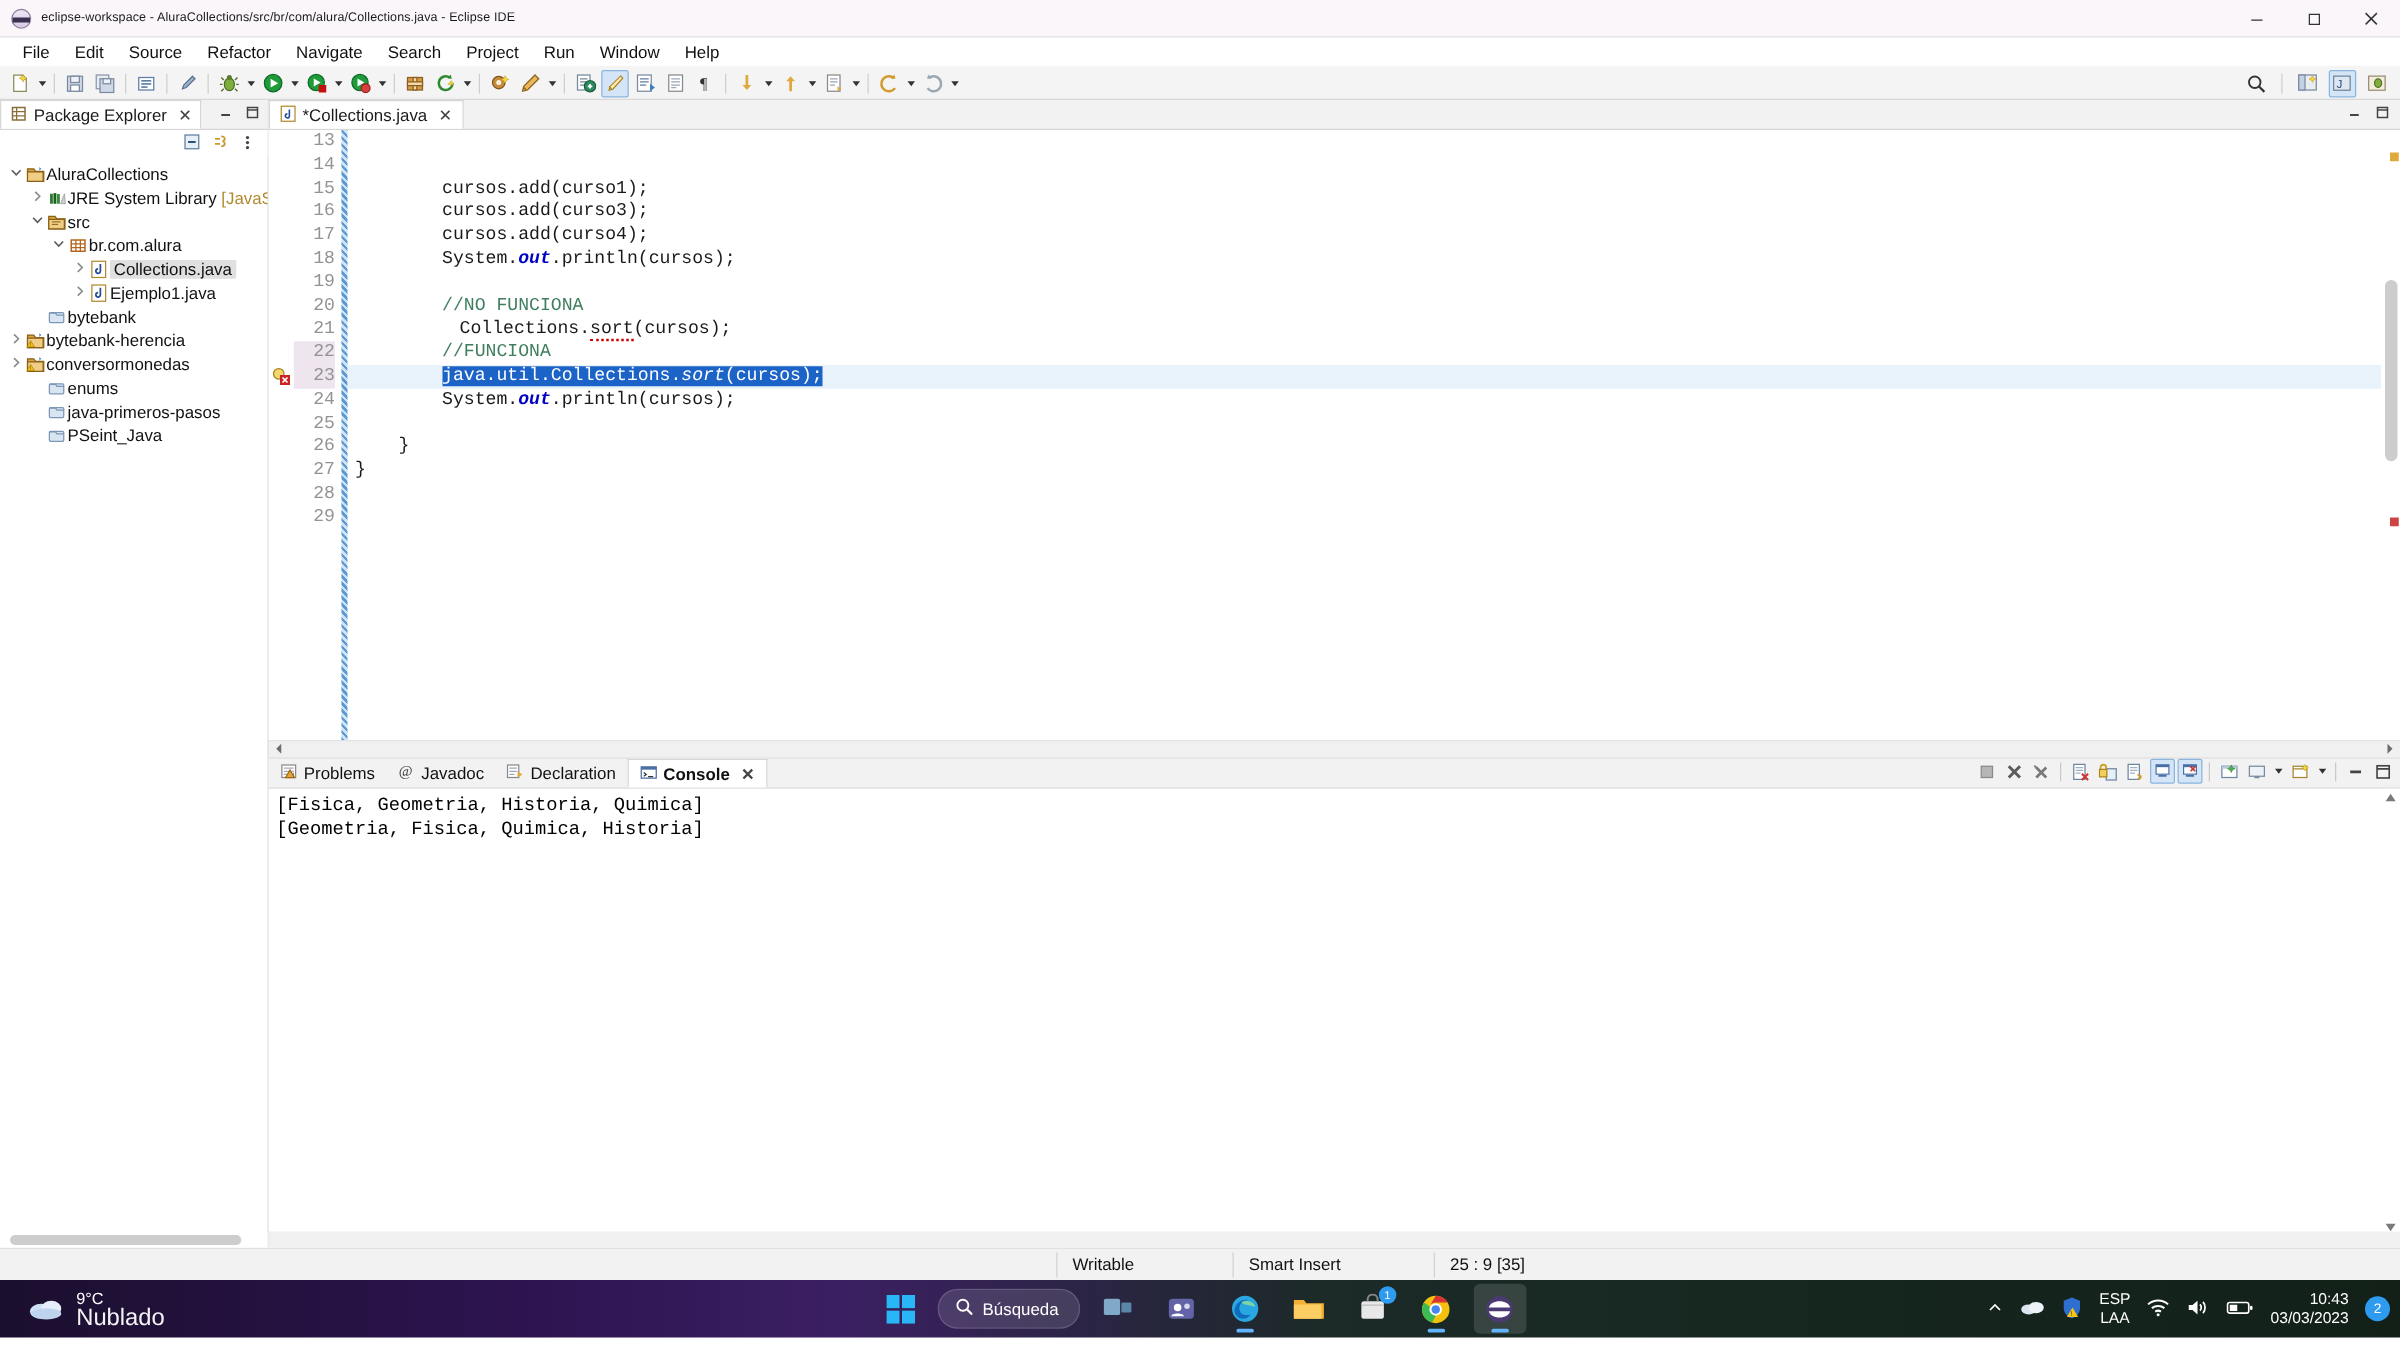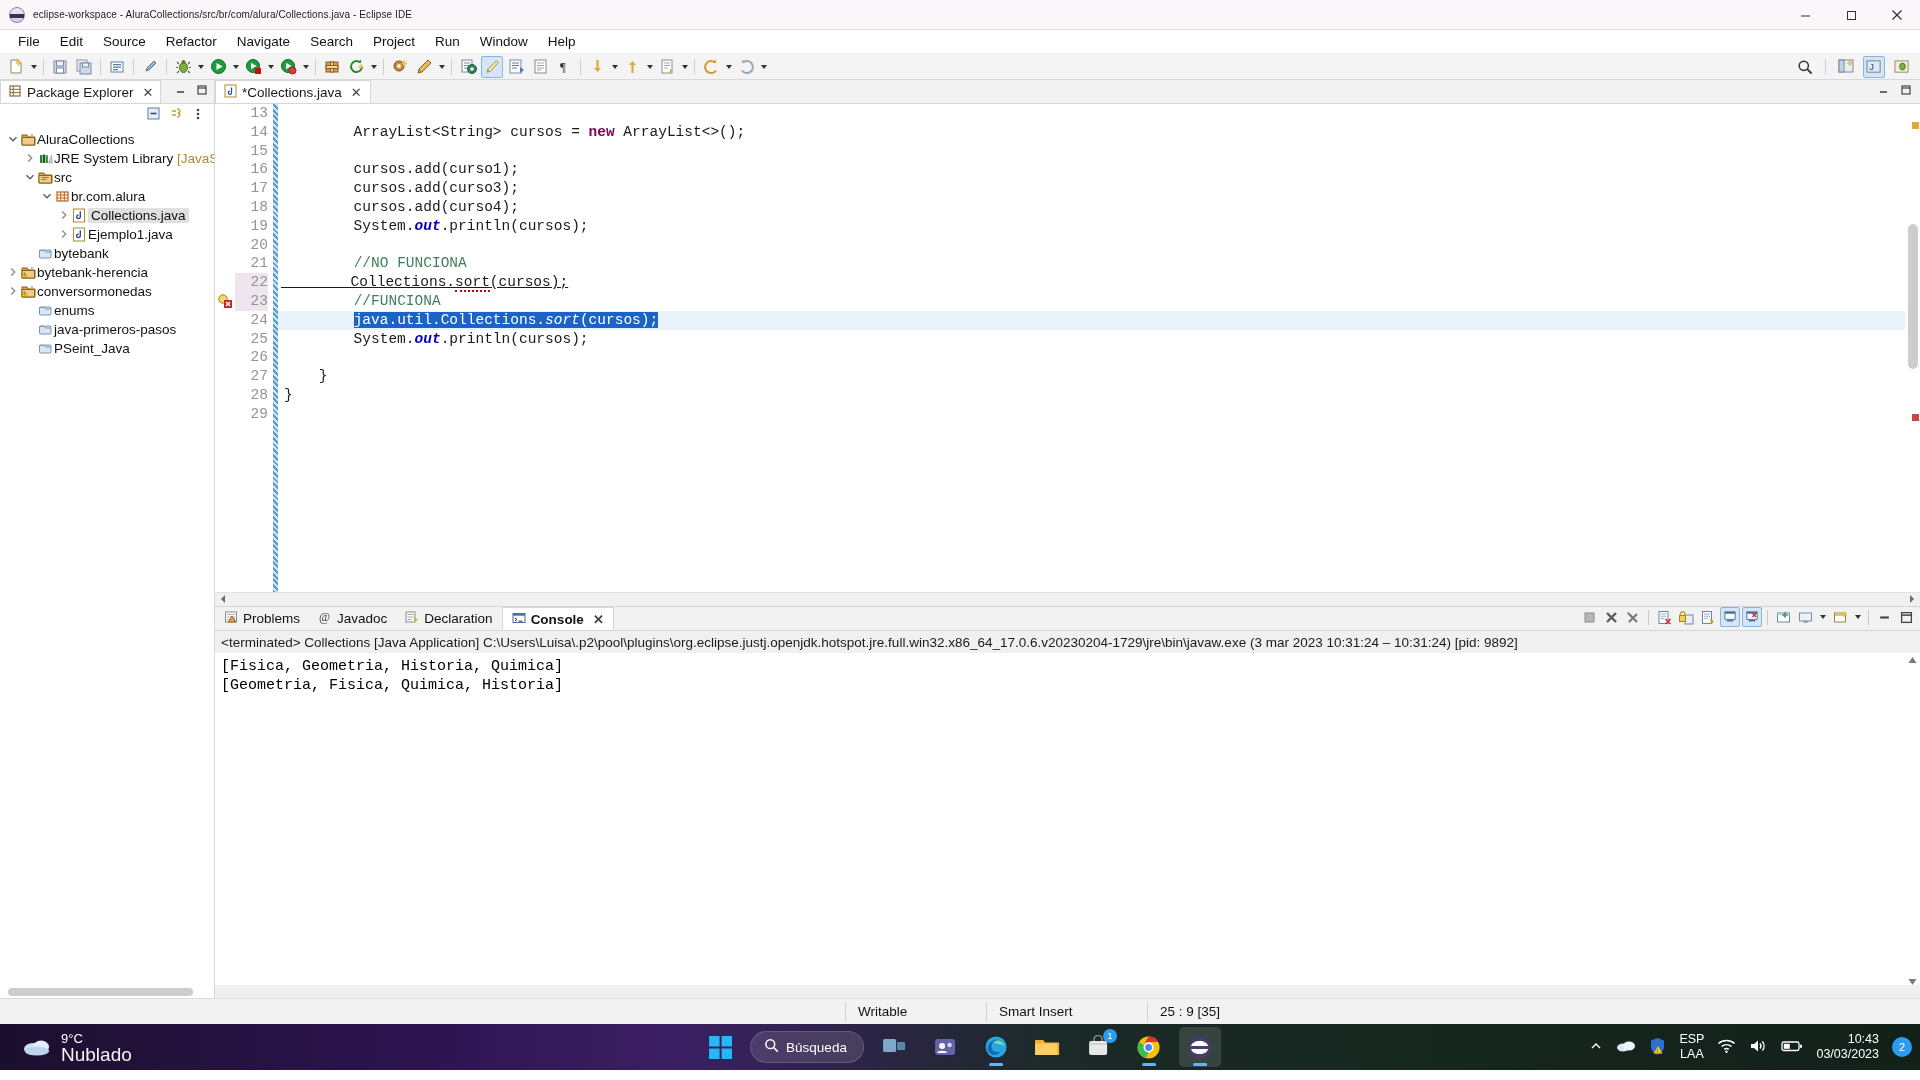--- a/index.html
+++ b/index.html
@@ -666,29 +666,28 @@
           <div class="gnum">24</div>
           <div class="gnum">25</div>
           <div class="gnum">26</div>
           <div class="gnum">27</div>
           <div class="gnum">28</div>
           <div class="gnum">29</div>
         </div>
       <div class="gutter-bar"></div>
       <div class="code" id="code">
           <div class="cl" style="padding-left: 6px;"></div>
-          <div class="cl" style="padding-left: 6px;">        ArrayList&lt;String&gt; cursos = <span class="kw">new</span> ArrayList&lt;&gt;();</div>
           <div class="cl" style="padding-left: 6px;"></div>
           <div class="cl" style="padding-left: 6px;">        cursos.add(curso1);</div>
           <div class="cl" style="padding-left: 6px;">        cursos.add(curso3);</div>
           <div class="cl" style="padding-left: 6px;">        cursos.add(curso4);</div>
           <div class="cl" style="padding-left: 6px;">        System.<span class="fld">out</span>.println(cursos);</div>
           <div class="cl" style="padding-left: 6px;"></div>
           <div class="cl" style="padding-left: 6px;">        <span class="cmt">//NO FUNCIONA</span></div>
-          <div class="cl" style="padding-left: 3px; text-decoration: underline;">        Collections.<span class="squig">sort</span>(cursos);</div>
+          <div class="cl" style="padding-left: 20px;">        Collections.<span class="squig">sort</span>(cursos);</div>
           <div class="cl" style="padding-left: 6px;">        <span class="cmt">//FUNCIONA</span></div>
           <div class="cl sel-line" style="padding-left: 6px;">        <span class="sel-txt">java.util.Collections.<span class="mth">sort</span>(cursos);</span></div>
           <div class="cl" style="padding-left: 6px;">        System.<span class="fld">out</span>.println(cursos);</div>
           <div class="cl" style="padding-left: 6px;"></div>
           <div class="cl" style="padding-left: 6px;">    }</div>
           <div class="cl" style="padding-left: 6px;">}</div>
         </div>
       <div class="ed-scroll-v">
         <div class="ed-scroll-thumb" style="top:120px;height:145px;"></div>
         <div style="position:absolute;right:1px;top:18px;width:7px;height:7px;background:#e0a93c;"></div>
@@ -832,21 +831,20 @@
             </div>
           <div class="ctool">
             <svg width="13" height="13" viewBox="0 0 12 12">
                 <rect x="1.5" y="1.5" width="9" height="9" fill="none" stroke="#444" stroke-width="1.2"></rect>
                 <line x1="1.5" y1="3.8" x2="10.5" y2="3.8" stroke="#444" stroke-width="1.4"></line>
               </svg>
             </div>
         </div>
       </div>
 
-      <div class="cons-head">&lt;terminated&gt; Collections [Java Application] C:\Users\Luisa\.p2\pool\plugins\org.eclipse.justj.openjdk.hotspot.jre.full.win32.x86_64_17.0.6.v20230204-1729\jre\bin\javaw.exe  (3 mar 2023 10:31:24 – 10:31:24) [pid: 9892]</div>
 
       <div class="cons-body">
         <div class="cons-text" id="cons-text">
             <div>[Fisica, Geometria, Historia, Quimica]</div>
             <div>[Geometria, Fisica, Quimica, Historia]</div>
           </div>
         <div class="cons-scroll">
           <div style="position:absolute;top:0;left:2px;width:11px;height:11px;">
             <svg width="11" height="11" viewBox="0 0 11 11">
                 <path d="M5.5 2l4 6h-8z" fill="#7a7a7a"></path>

